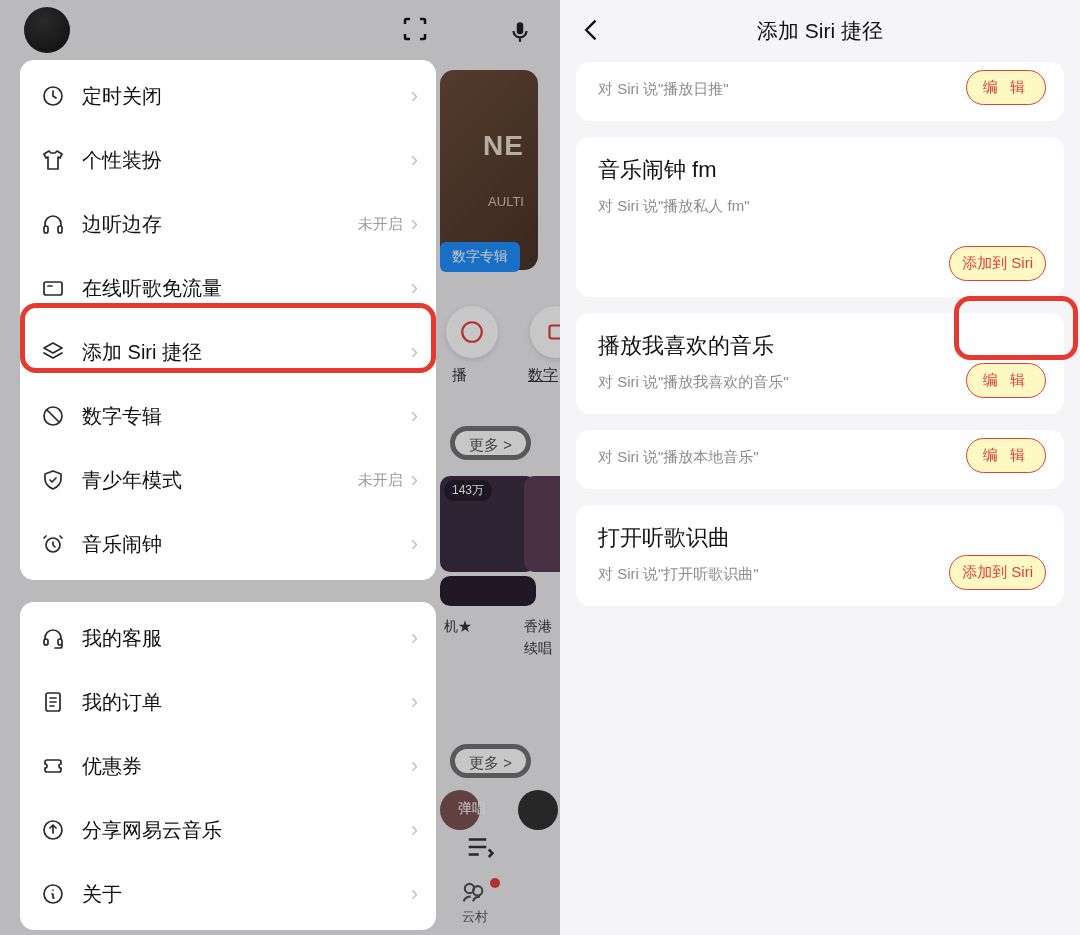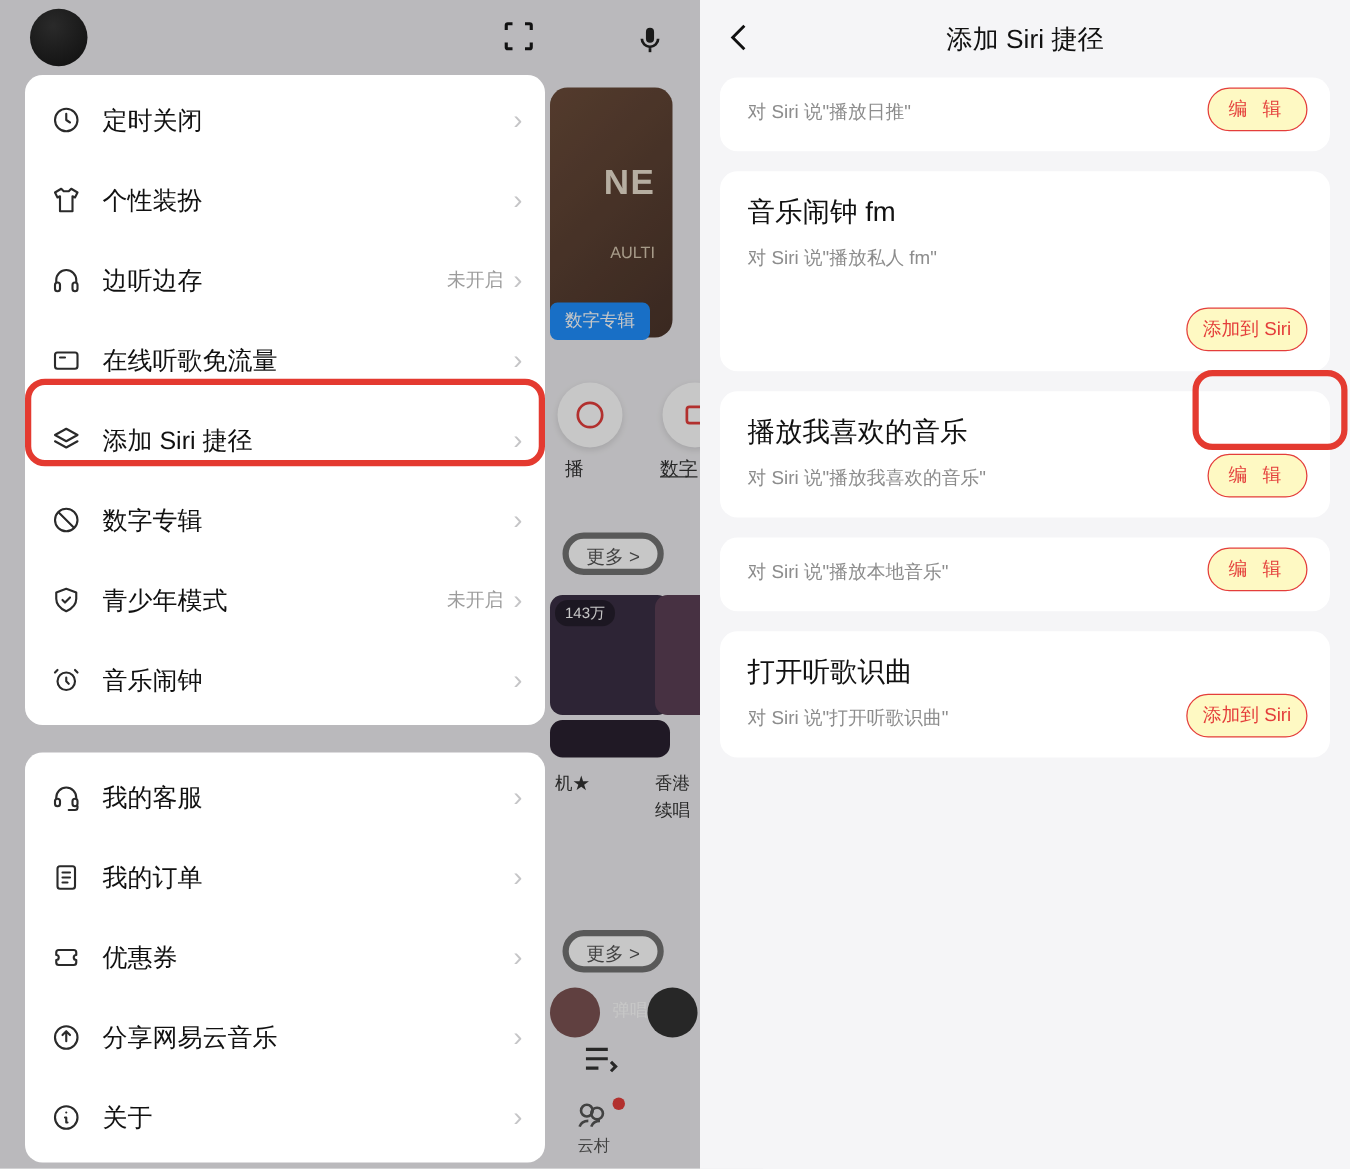--- a/index.html
+++ b/index.html
@@ -93,21 +93,21 @@
     <span class="chipMore" style="left:450px; top:426px;">更多 &gt;</span>
     <div class="thumb" style="left:440px; top:476px;"></div>
     <div class="thumb" style="left:524px; top:476px; background:#5b3f55;"></div>
     <span class="badge143" style="left:444px; top:480px;">143万</span>
     <div class="thumb" style="left:440px; top:576px; height:30px; background:#2a2030;"></div>
     <span class="capt" style="left:444px; top:618px;">机★</span>
     <span class="capt" style="left:524px; top:618px;">香港</span>
     <span class="capt" style="left:524px; top:640px;">续唱</span>
     <span class="chipMore" style="left:450px; top:744px;">更多 &gt;</span>
     <div class="thumb" style="left:440px; top:790px; width:40px; height:40px; border-radius:20px; background:#7b5252;"></div>
-    <span class="capt" style="left:458px; top:800px; color:#fff;text-align:right;">弹唱</span>
+    <span class="capt" style="left:458px; top:800px; color:#fff;">弹唱</span>
     <div class="thumb" style="left:518px; top:790px; width:40px; height:40px; border-radius:20px; background:#323232;"></div>
     <div class="tab-balloon">
       <svg viewBox="0 0 24 24" width="40" height="30" stroke="#333" stroke-width="2" fill="none">
           <path d="M3 6h14M3 12h14M3 18h8"></path>
           <path d="M19 14l3 3-3 3"></path>
         </svg>
     </div>
     <svg style="position:absolute; left:456px; top:878px;" width="34" height="28" viewBox="0 0 24 24" fill="none" stroke="#555" stroke-width="1.8">
         <circle cx="9" cy="9" r="4"></circle>
         <circle cx="16" cy="11" r="4"></circle>

